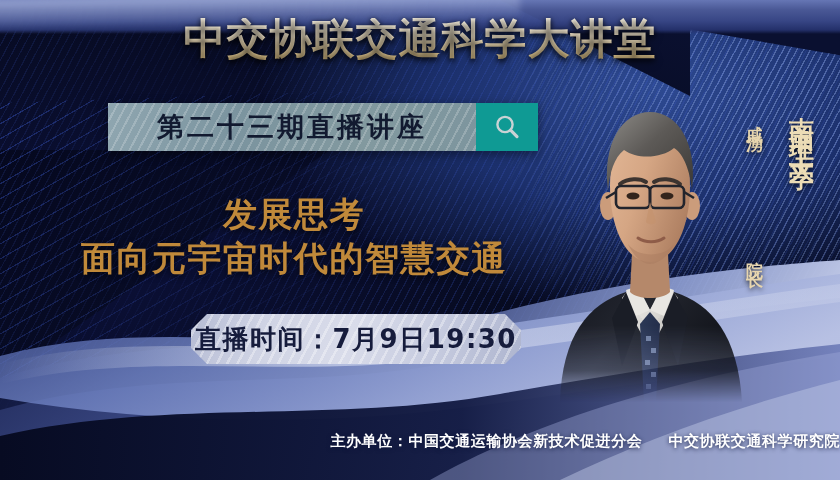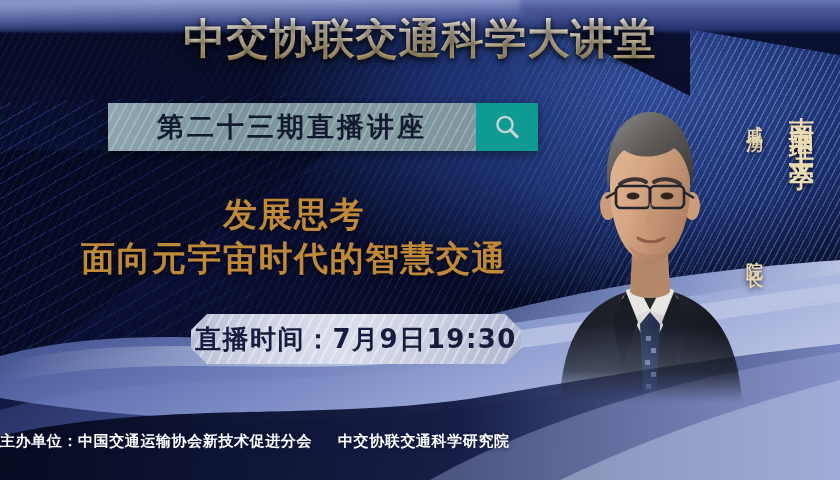--- a/index.html
+++ b/index.html
@@ -203,21 +203,21 @@
     width:196px;height:316px;
     z-index:5;
     -webkit-mask-image:linear-gradient(180deg,#000 0%,#000 76%,rgba(0,0,0,.72) 90%,transparent 100%);
             mask-image:linear-gradient(180deg,#000 0%,#000 76%,rgba(0,0,0,.72) 90%,transparent 100%);
   }
   .portrait svg{display:block;width:100%;height:100%;}
 
   
   .footer{
     position:absolute;left:0;bottom:29px;width:100%;
-    text-align:left;
+    text-align:right;
     color:#ffffff;
     font-size:15px;font-weight:bold;letter-spacing:.6px;
     z-index:8;
     text-shadow:0 1px 4px rgba(12,20,56,.85);
   }
   .footer .gap{display:inline-block;width:26px;}
 </style>
 </head>
 <body>
 

